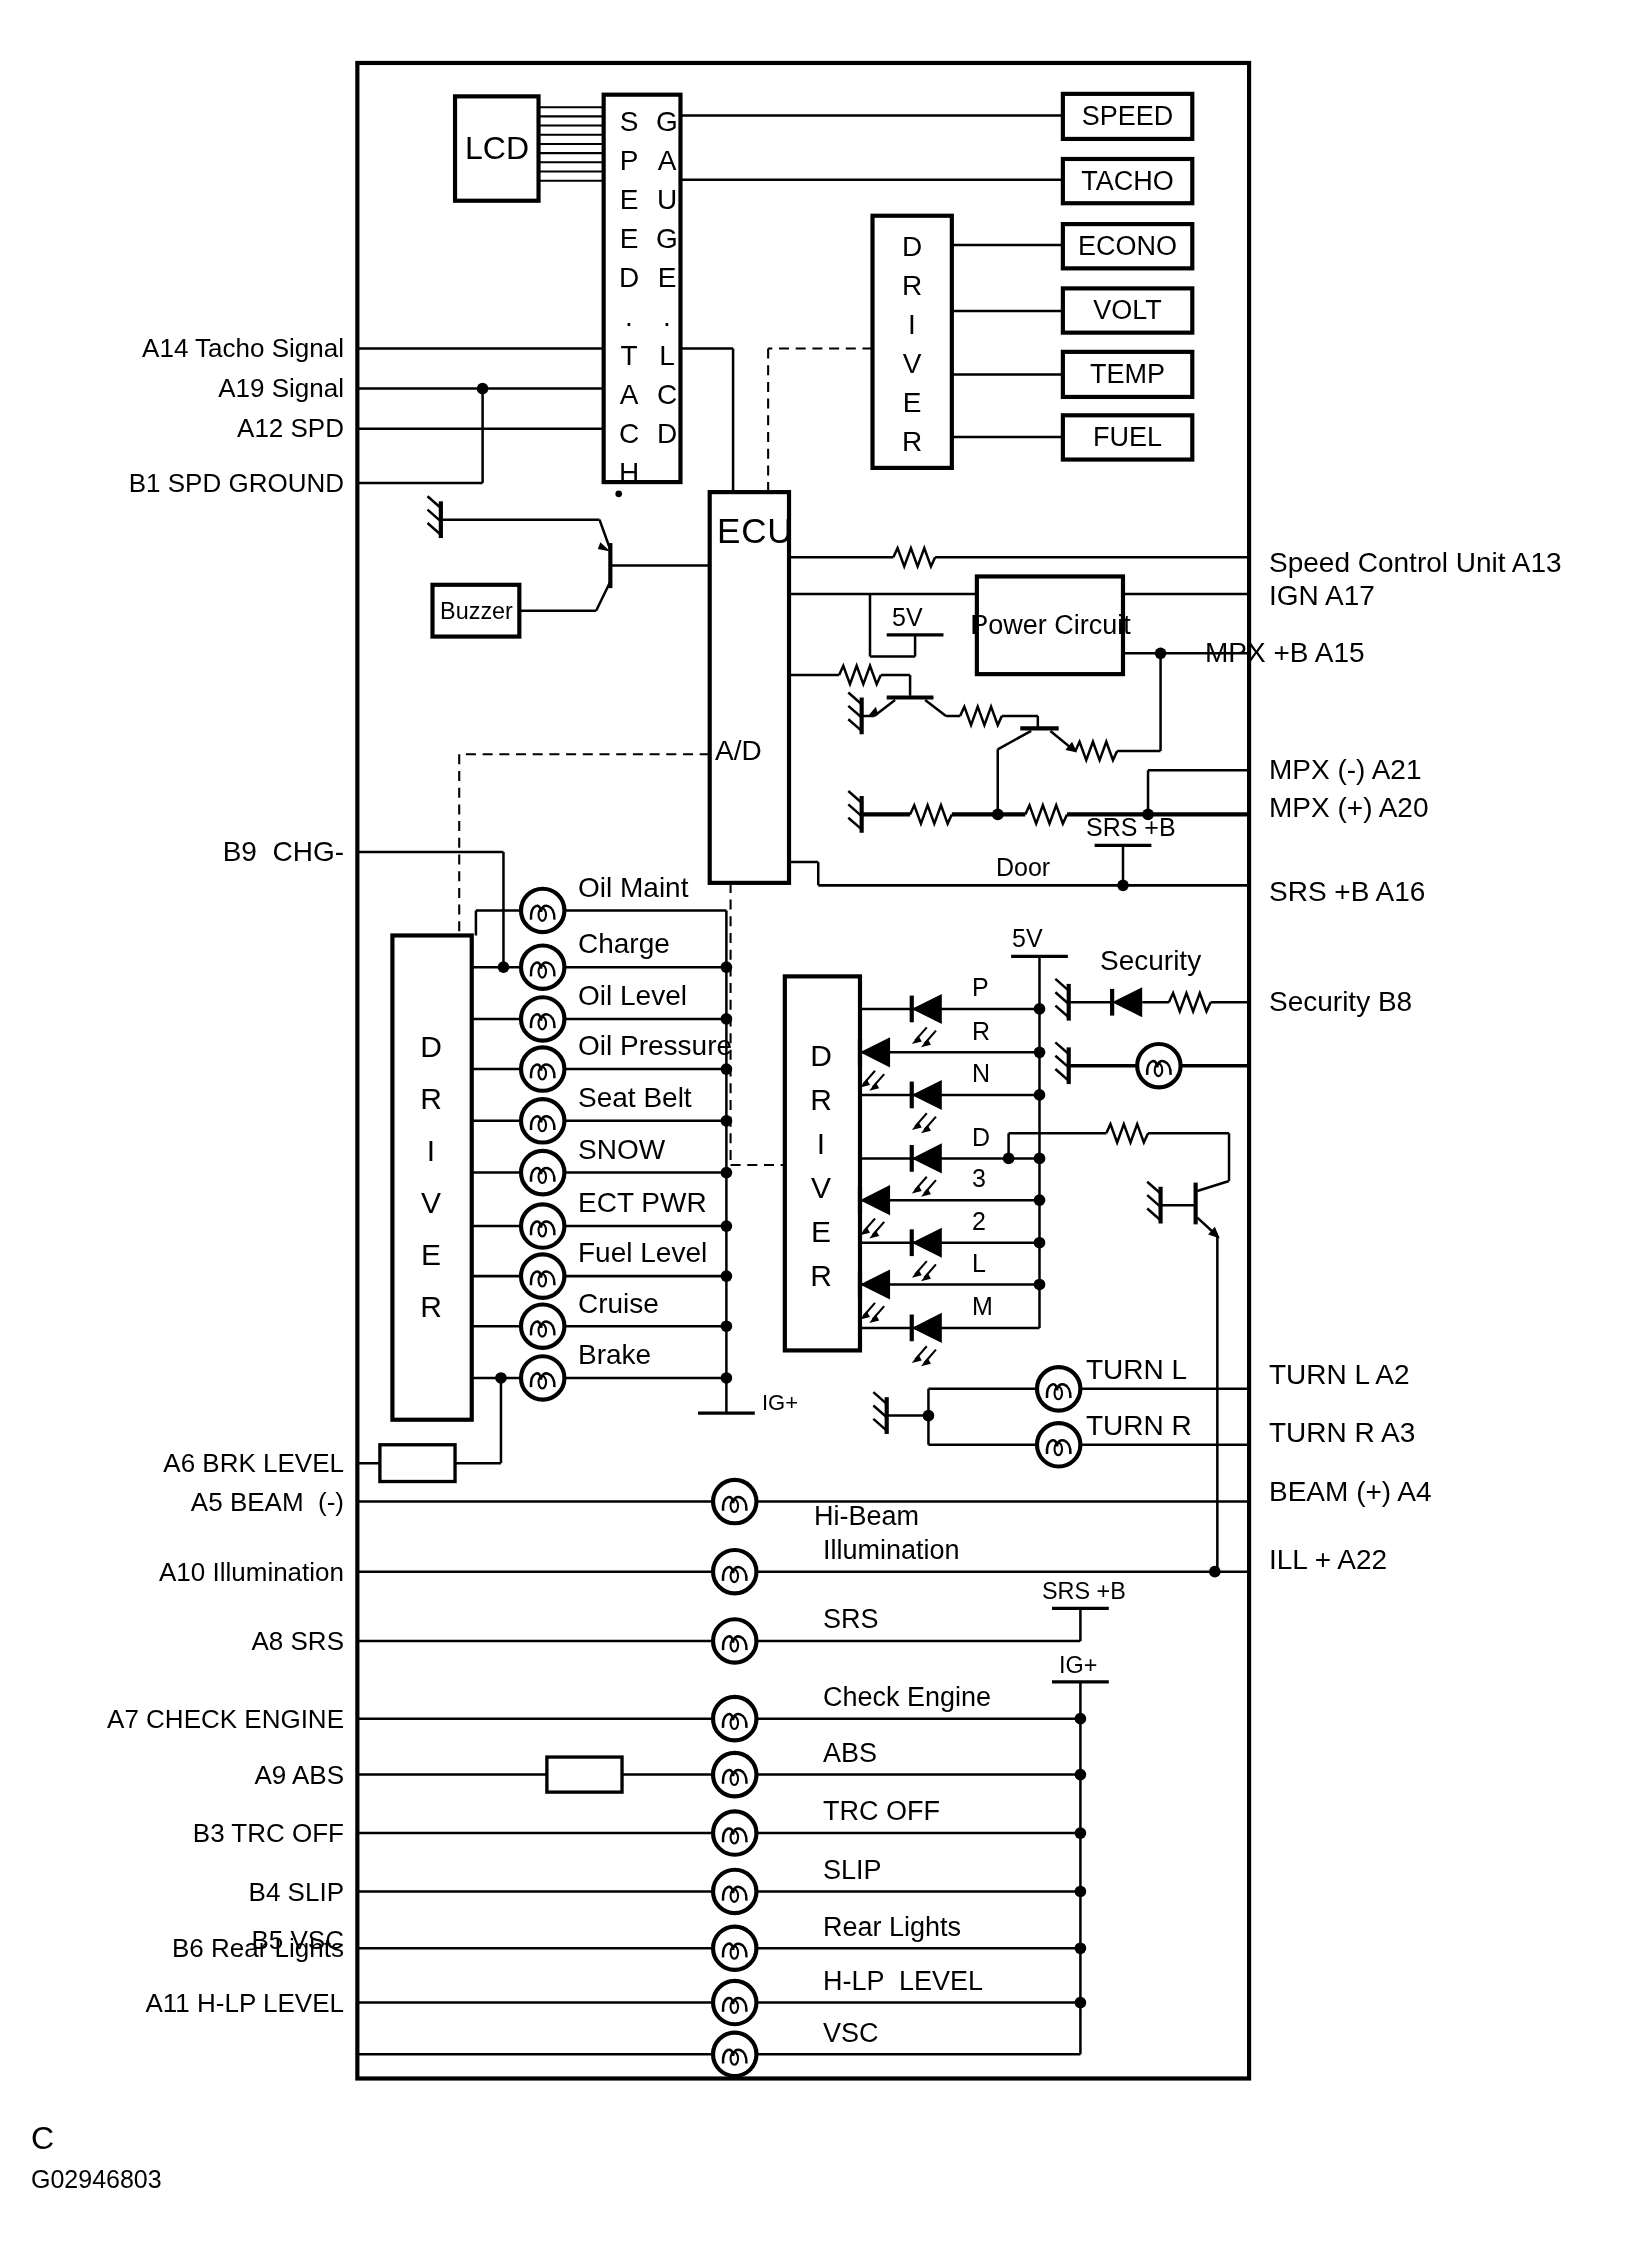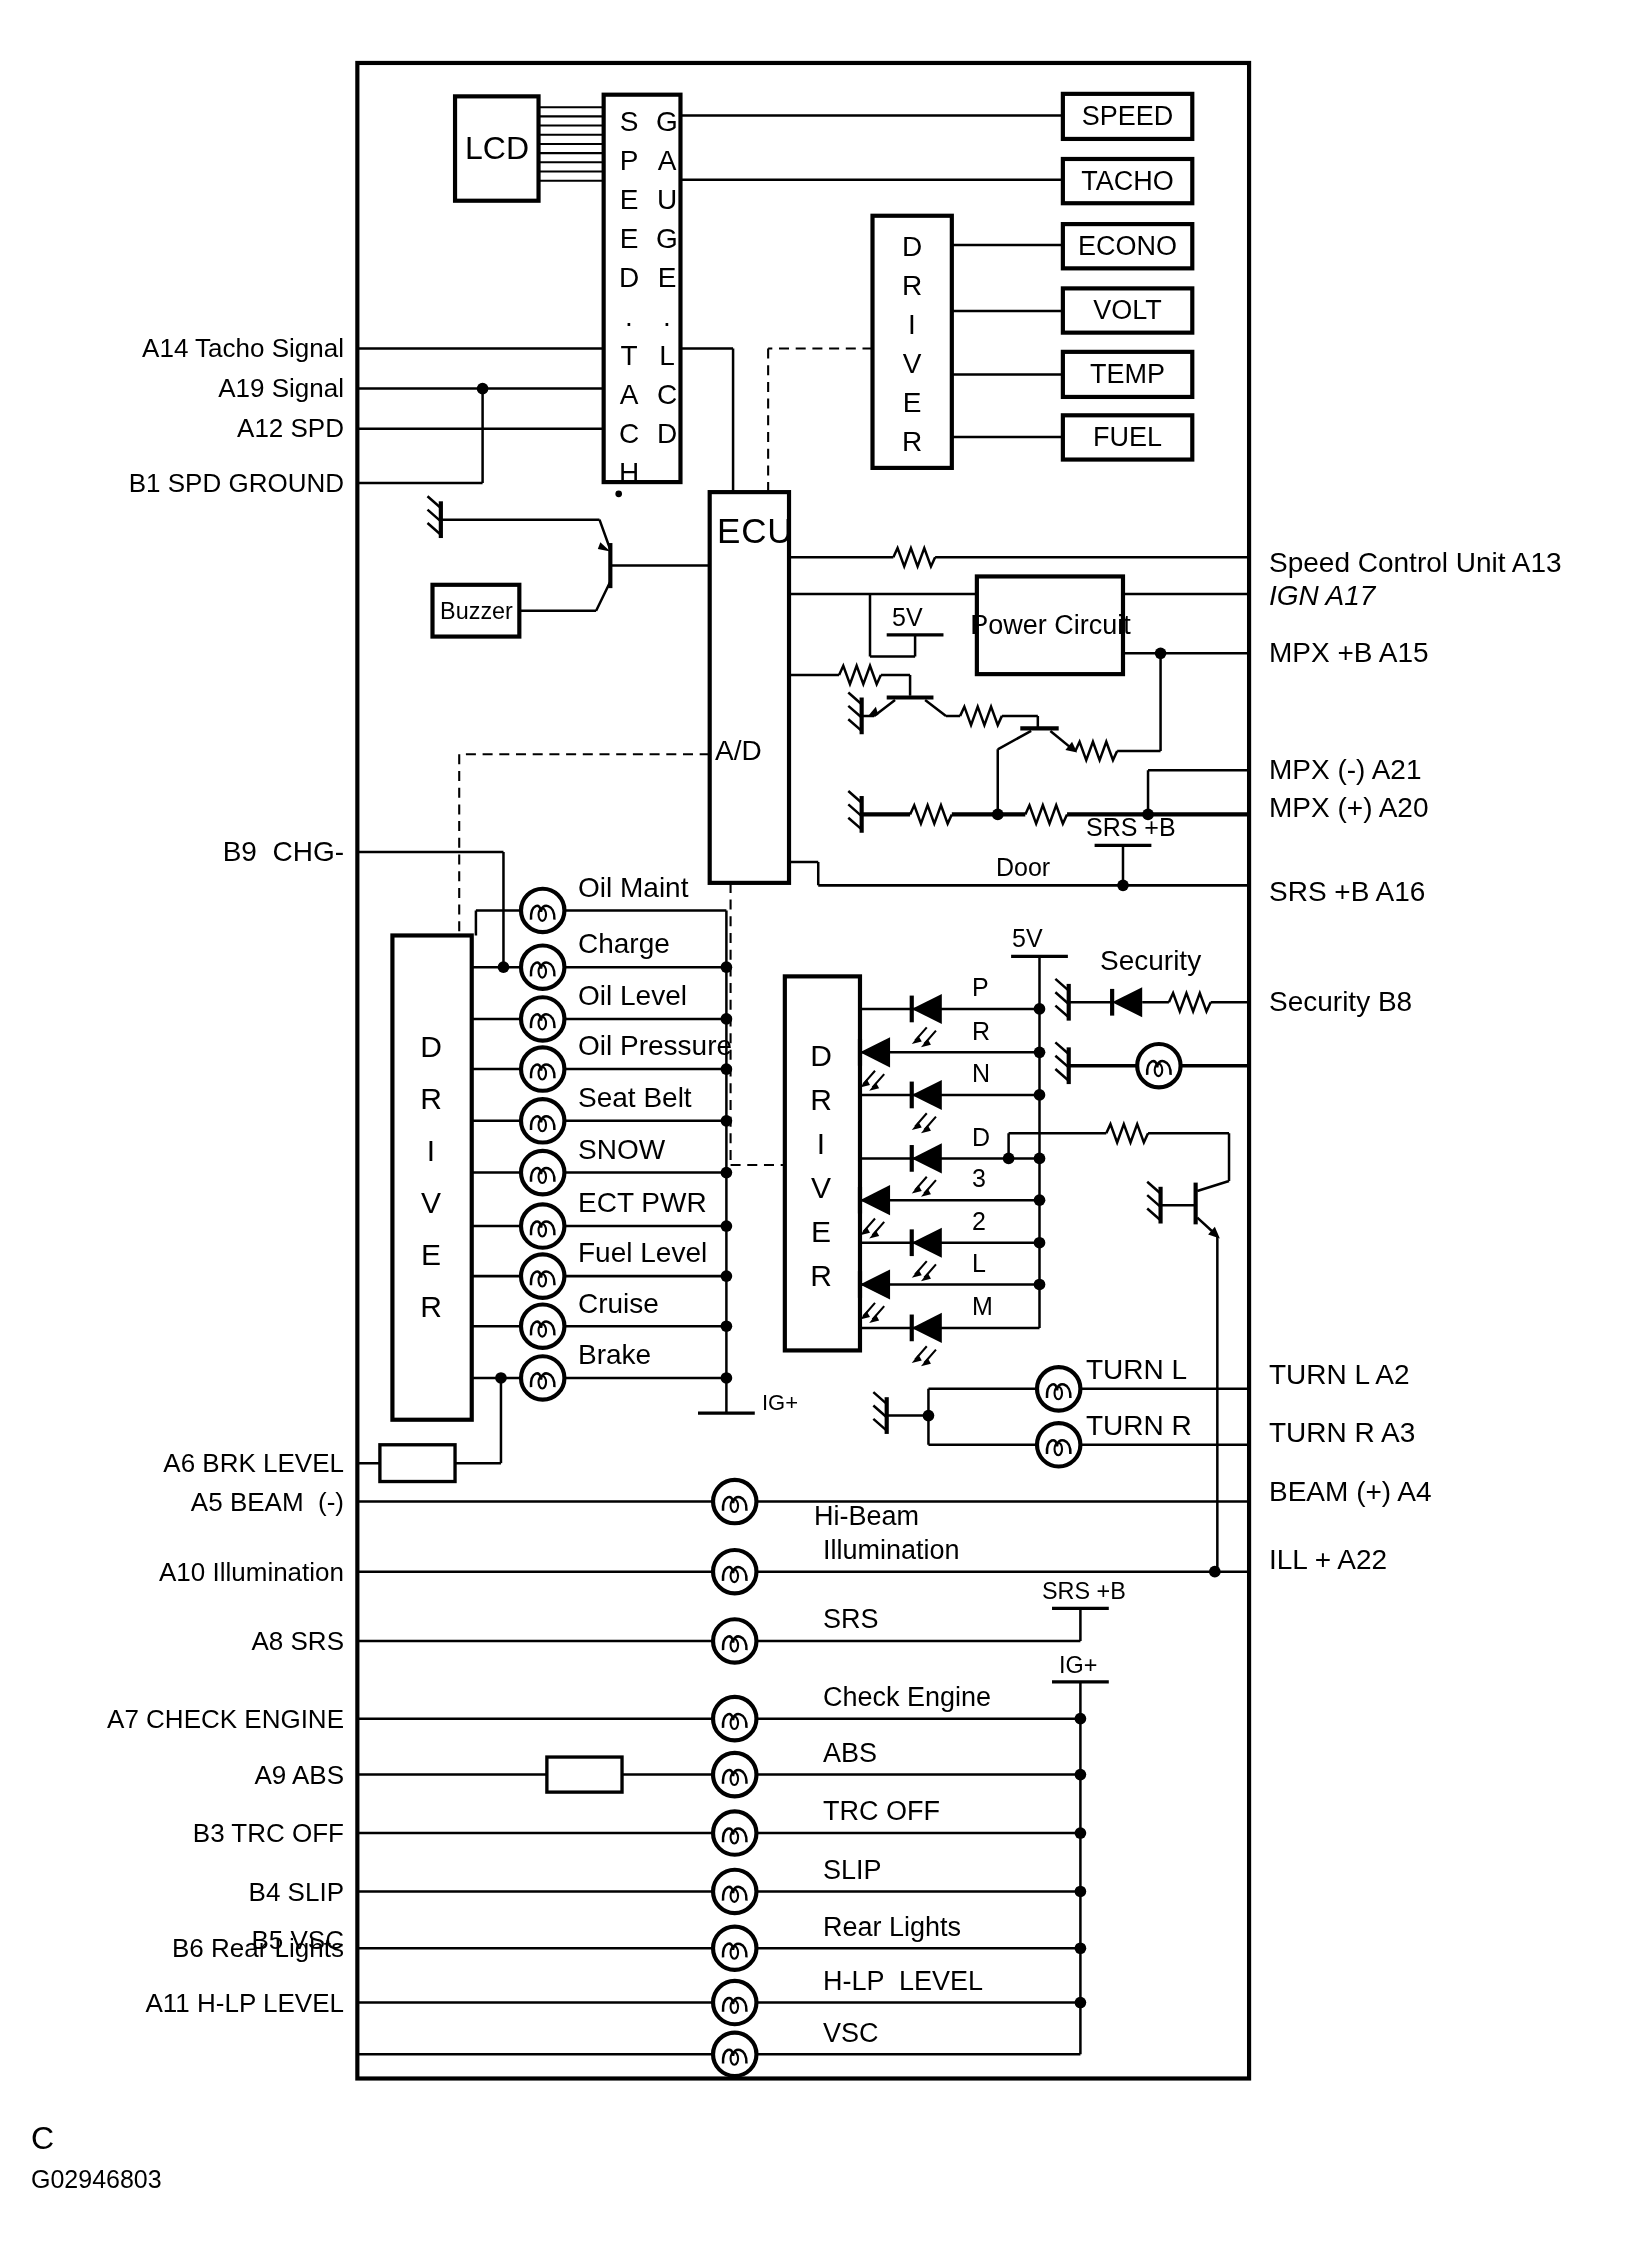--- a/index.html
+++ b/index.html
@@ -360,22 +360,22 @@
 <div class="t mid ra f31" style="right:1305px;top:1641px;">A8 SRS</div>
 <div class="t mid ra f31" style="right:1305px;top:1719px;">A7 CHECK ENGINE</div>
 <div class="t mid ra f31" style="right:1305px;top:1775px;">A9 ABS</div>
 <div class="t mid ra f31" style="right:1305px;top:1833px;">B3 TRC OFF</div>
 <div class="t mid ra f31" style="right:1305px;top:1892px;text-align:right;">B4 SLIP</div>
 <div class="t mid ra f31" style="right:1305px;top:1948px;">B6 Rear Lights</div>
 <div class="t mid ra f31" style="right:1305px;top:2003px;">A11 H-LP LEVEL</div>
 <div class="t mid ra f31" style="right:1305px;top:1940px;">B5 VSC</div>
 
 <div class="t mid f34" style="left:1269px;top:563px;">Speed Control Unit A13</div>
-<div class="t mid f34" style="left:1269px;top:596px;font-style:italic;">IGN A17</div>
-<div class="t mid f34" style="left:1269px;top:653px;">MPX +B A15</div>
+<div class="t mid f34" style="left:1269px;top:596px;">IGN A17</div>
+<div class="t mid f34" style="left:1205px;top:653px;">MPX +B A15</div>
 <div class="t mid f34" style="left:1269px;top:770px;">MPX (-) A21</div>
 <div class="t mid f34" style="left:1269px;top:808px;">MPX (+) A20</div>
 <div class="t mid f34" style="left:1269px;top:892px;">SRS +B A16</div>
 <div class="t mid f34" style="left:1269px;top:1002px;">Security B8</div>
 <div class="t mid f34" style="left:1269px;top:1375px;">TURN L A2</div>
 <div class="t mid f34" style="left:1269px;top:1433px;">TURN R A3</div>
 <div class="t mid f34" style="left:1269px;top:1492px;">BEAM (+) A4</div>
 <div class="t mid f34" style="left:1269px;top:1560px;">ILL + A22</div>
 
 <div class="t abv f29" style="left:578px;top:904px;">Oil Maint</div>

